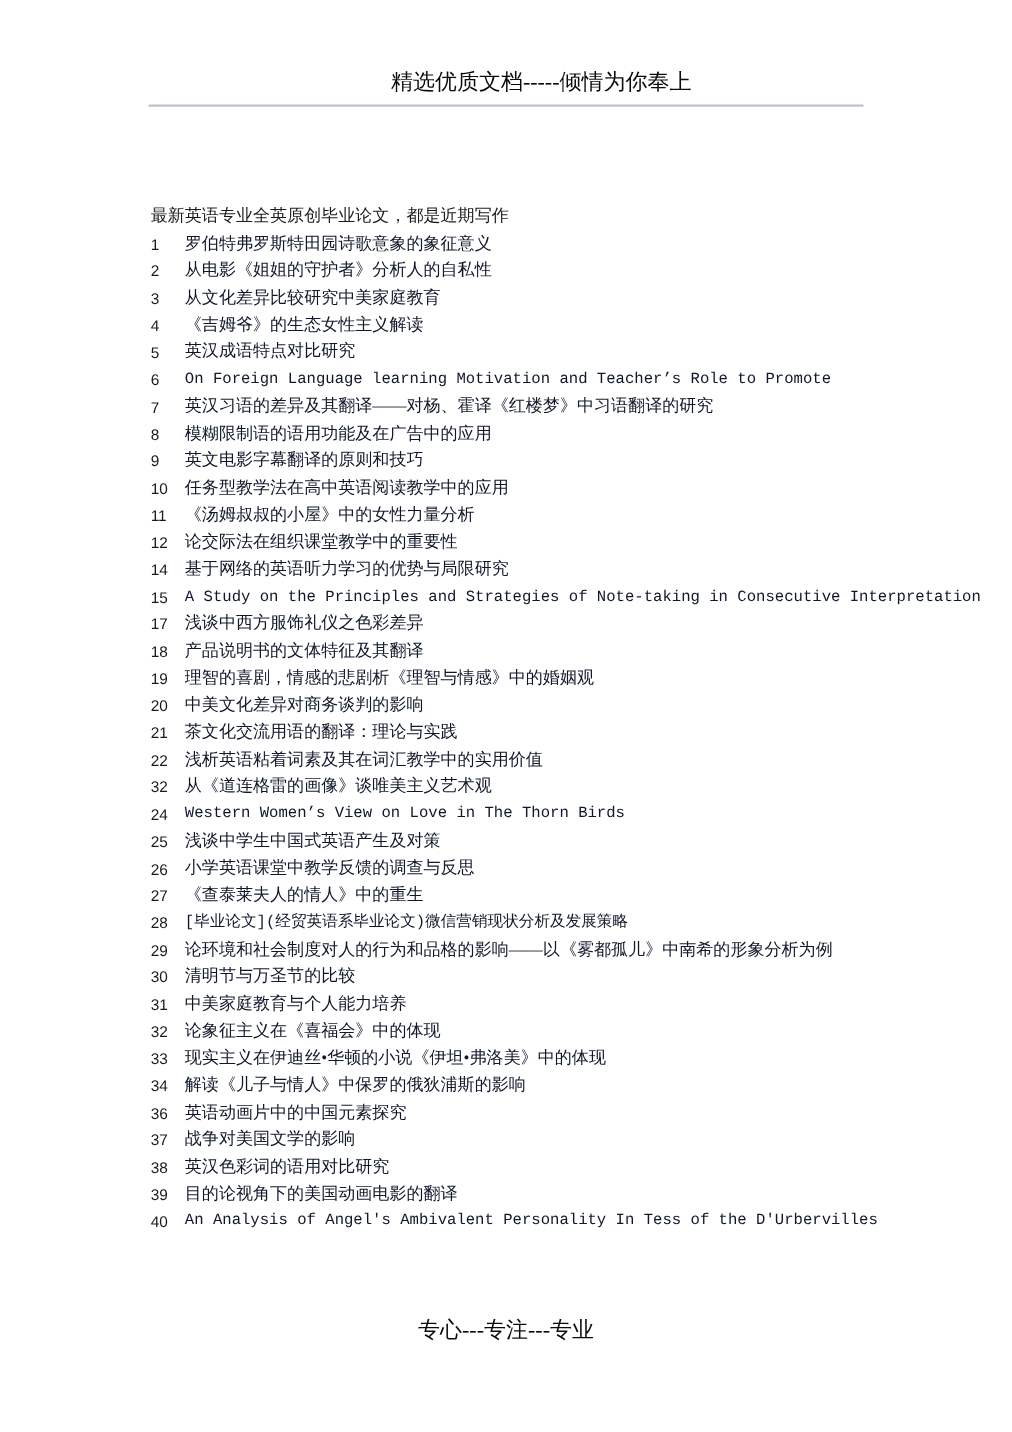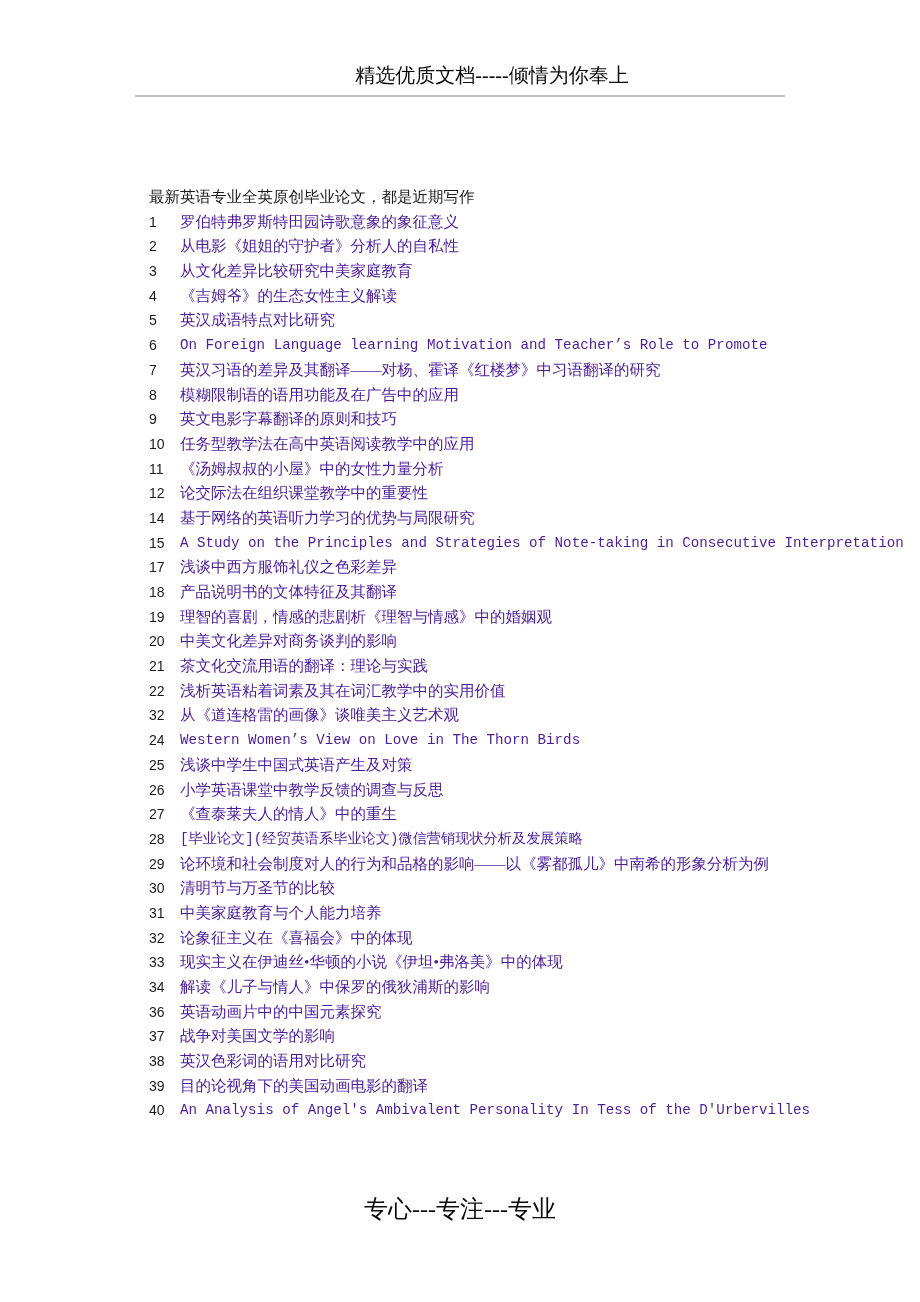--- a/index.html
+++ b/index.html
@@ -41,21 +41,21 @@
     width: 650px;
     height: 2px;
     background: #b9b2c2;
     opacity: 0.85;
   }
 
   
   #doc-body {
     position: absolute;
     top: 185px;
-    left: 12px;
+    left: 0;
     width: 824px;
   }
   .intro-line {
     position: relative;
     height: 24.7px;
     line-height: 24.7px;
     padding-left: 137px;
     font-family: "Liberation Serif", "DejaVu Serif", serif;
     font-size: 15.5px;
     color: #1a1a1a;
@@ -74,38 +74,38 @@
     font-family: "Liberation Sans", "DejaVu Sans", sans-serif;
     font-size: 14px;
     color: #1a1a1a;
   }
   .row-text {
     position: absolute;
     left: 168px;
     top: 0;
     font-family: "Liberation Serif", "DejaVu Serif", serif;
     font-size: 15.5px;
-    color: #4c1d95;
+    color: #0f172a;
   }
   .list-row.lang-en .row-text {
     font-family: Liberation Mono, monospace;
     font-size: 14.2px;
   }
 
   
   #page-footer {
     position: absolute;
     top: 1196px;
     left: 0;
     width: 920px;
     text-align: center;
   }
   #page-footer .footer-text {
     font-family: "Liberation Serif", "DejaVu Serif", serif;
-    font-size: 24px;
+    font-size: 20px;
     line-height: 26px;
     color: #0a0a0a;
     display: inline-block;
   }
 </style>
 </head>
 <body>
 
 <div id="page-header">
   <span class="header-text">精选优质文档-----倾情为你奉上</span>

